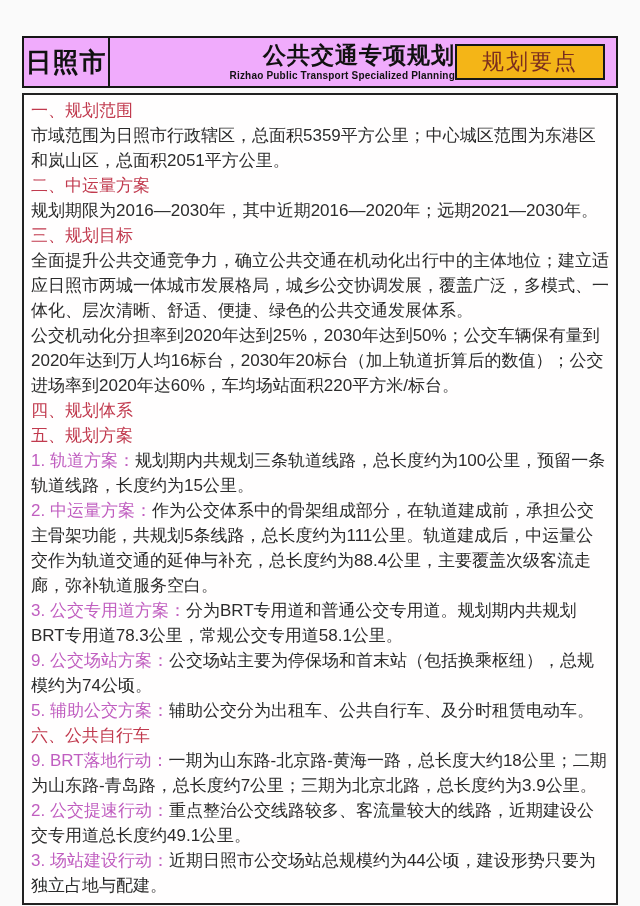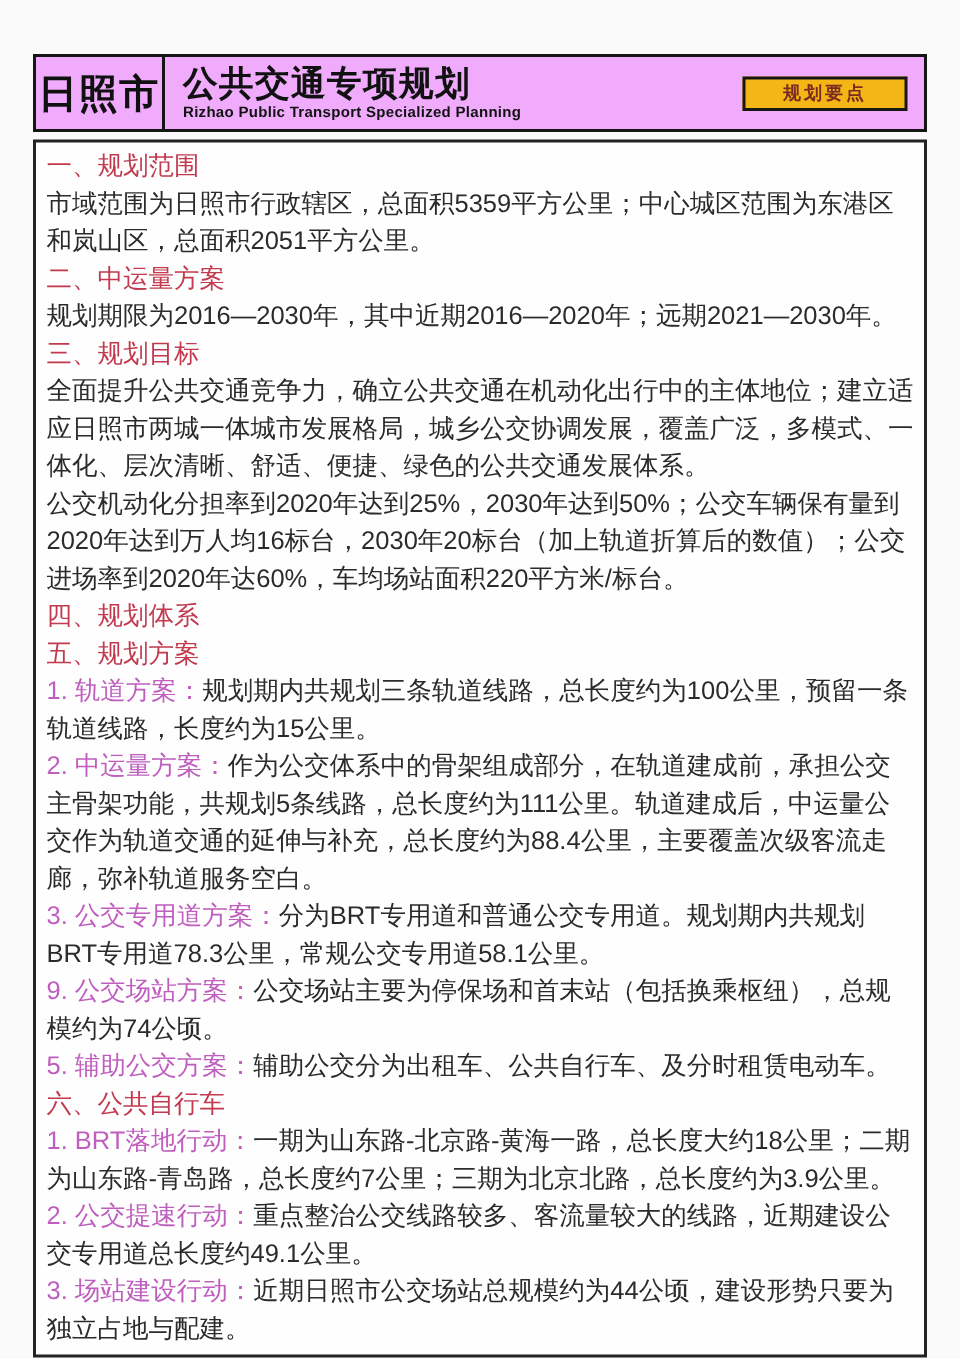--- a/index.html
+++ b/index.html
@@ -22,27 +22,28 @@
     width:84px;flex:0 0 84px;
     border-right:2px solid #161616;
     display:flex;align-items:center;justify-content:center;
     font-size:26px;font-weight:bold;color:#111;
     letter-spacing:1px;
   }
   .title-cell{
     flex:1;min-width:0;
     display:flex;flex-direction:column;justify-content:center;
     padding-left:12px;
+    align-items:flex-end;
   }
   .doc-title{font-size:23px;font-weight:bold;color:#111;line-height:1.1;letter-spacing:1px;}
   .doc-subtitle{font-size:10px;font-weight:bold;color:#111;margin-top:1px;letter-spacing:0.2px;}
   .badge{
     align-self:center;margin-right:11px;
     background:#f4b517;border:2px solid #161616;
-    color:#7a2d1f;font-size:12px;font-weight:bold;
+    color:#7a2d1f;font-size:22px;font-weight:normal;
     padding:1px 25px;white-space:nowrap;
     letter-spacing:2px;
   }
 
   
   .content-box{
     border:2px solid #222;background:#fffefe;
     padding:3px 7px 5px 7px;
     font-size:17px;line-height:25px;
     min-height:716px;
@@ -96,21 +97,21 @@
       <p class="sec-heading">五、规划方案</p>
       <p class="para"><span class="item-label">1. 轨道方案：</span><span>规划期内共规划三条轨道线路，总长度约为100公里，预留一条轨道线路，长度约为15公里。</span></p>
       <p class="para"><span class="item-label">2. 中运量方案：</span><span>作为公交体系中的骨架组成部分，在轨道建成前，承担公交主骨架功能，共规划5条线路，总长度约为111公里。轨道建成后，中运量公交作为轨道交通的延伸与补充，总长度约为88.4公里，主要覆盖次级客流走廊，弥补轨道服务空白。</span></p>
       <p class="para"><span class="item-label">3. 公交专用道方案：</span><span>分为BRT专用道和普通公交专用道。规划期内共规划BRT专用道78.3公里，常规公交专用道58.1公里。</span></p>
       <p class="para"><span class="item-label">9. 公交场站方案：</span><span>公交场站主要为停保场和首末站（包括换乘枢纽），总规模约为74公顷。</span></p>
       <p class="para"><span class="item-label">5. 辅助公交方案：</span><span>辅助公交分为出租车、公共自行车、及分时租赁电动车。</span></p>
     </div>
 
     <div>
       <p class="sec-heading">六、公共自行车</p>
-      <p class="para"><span class="item-label">1. BRT落地行动：</span><span>一期为山东路-北京路-黄海一路，总长度大约18公里；二期为山东路-青岛路，总长度约7公里；三期为北京北路，总长度约为3.9公里。</span></p>
+      <p class="para"><span class="item-label">9. BRT落地行动：</span><span>一期为山东路-北京路-黄海一路，总长度大约18公里；二期为山东路-青岛路，总长度约7公里；三期为北京北路，总长度约为3.9公里。</span></p>
       <p class="para"><span class="item-label">2. 公交提速行动：</span><span>重点整治公交线路较多、客流量较大的线路，近期建设公交专用道总长度约49.1公里。</span></p>
       <p class="para"><span class="item-label">3. 场站建设行动：</span><span>近期日照市公交场站总规模约为44公顷，建设形势只要为独立占地与配建。</span></p>
 
     </div>
 
   </div>
 
 </div>
 
 </body></html>

